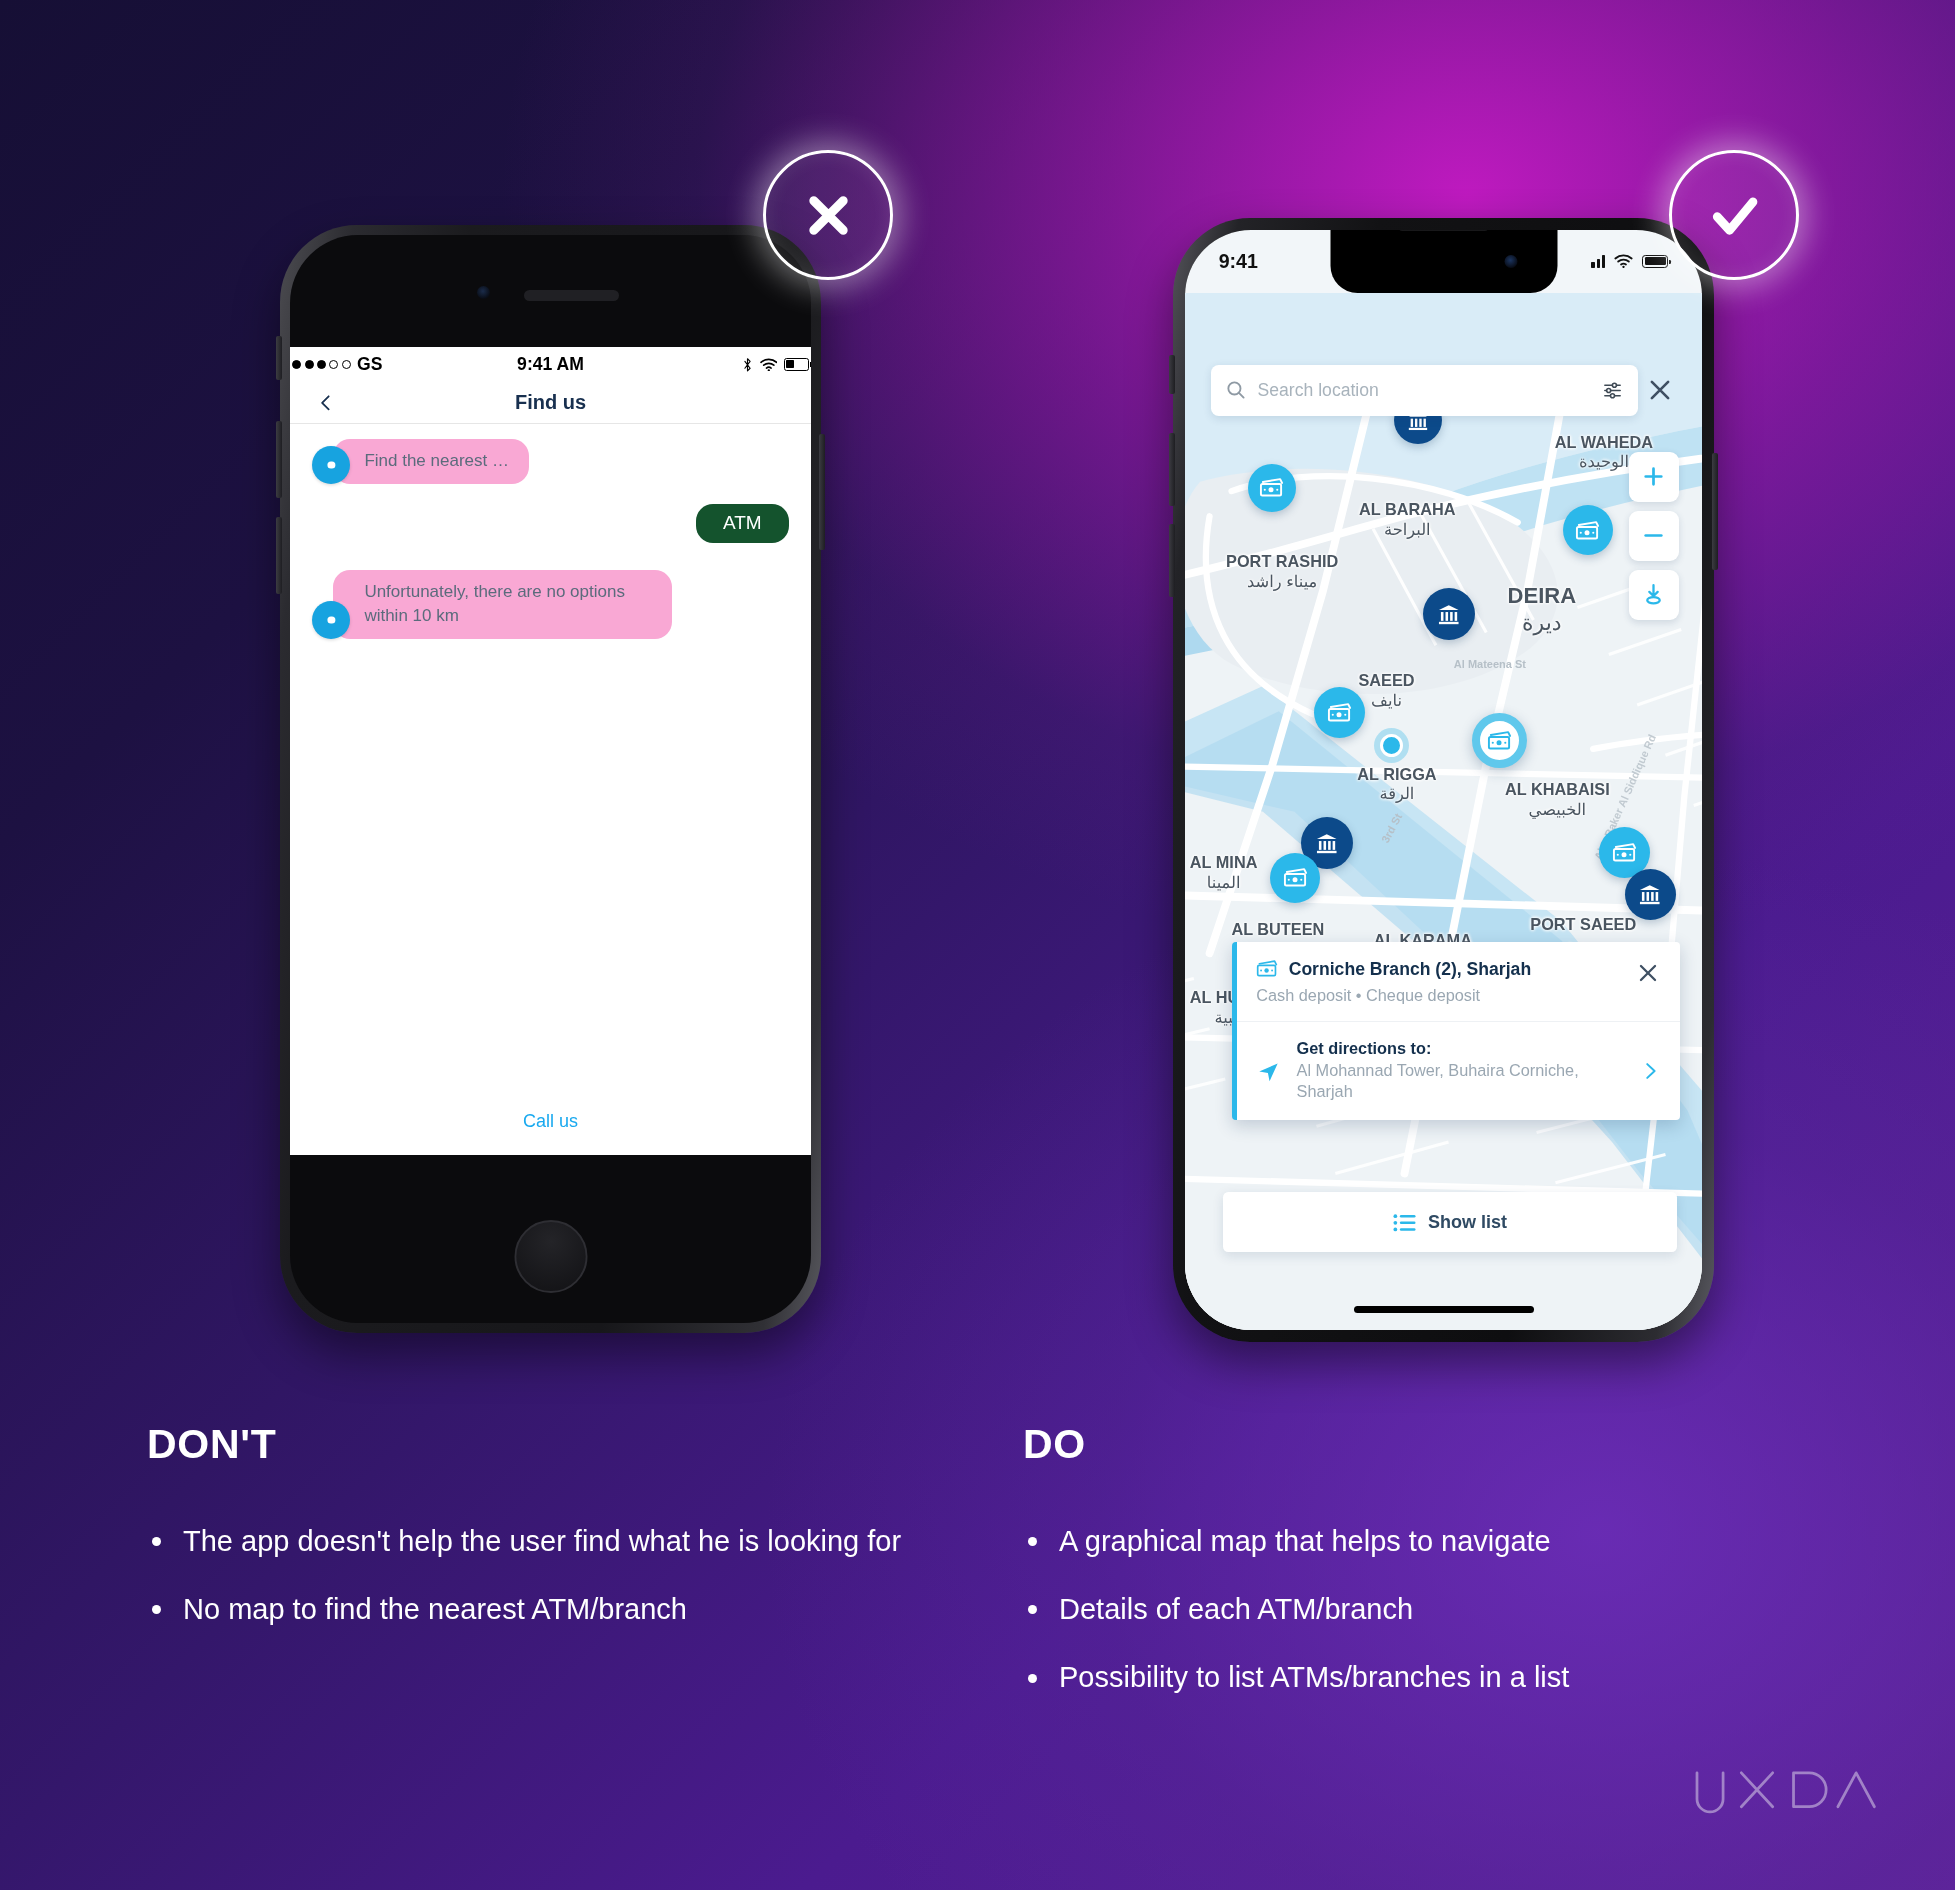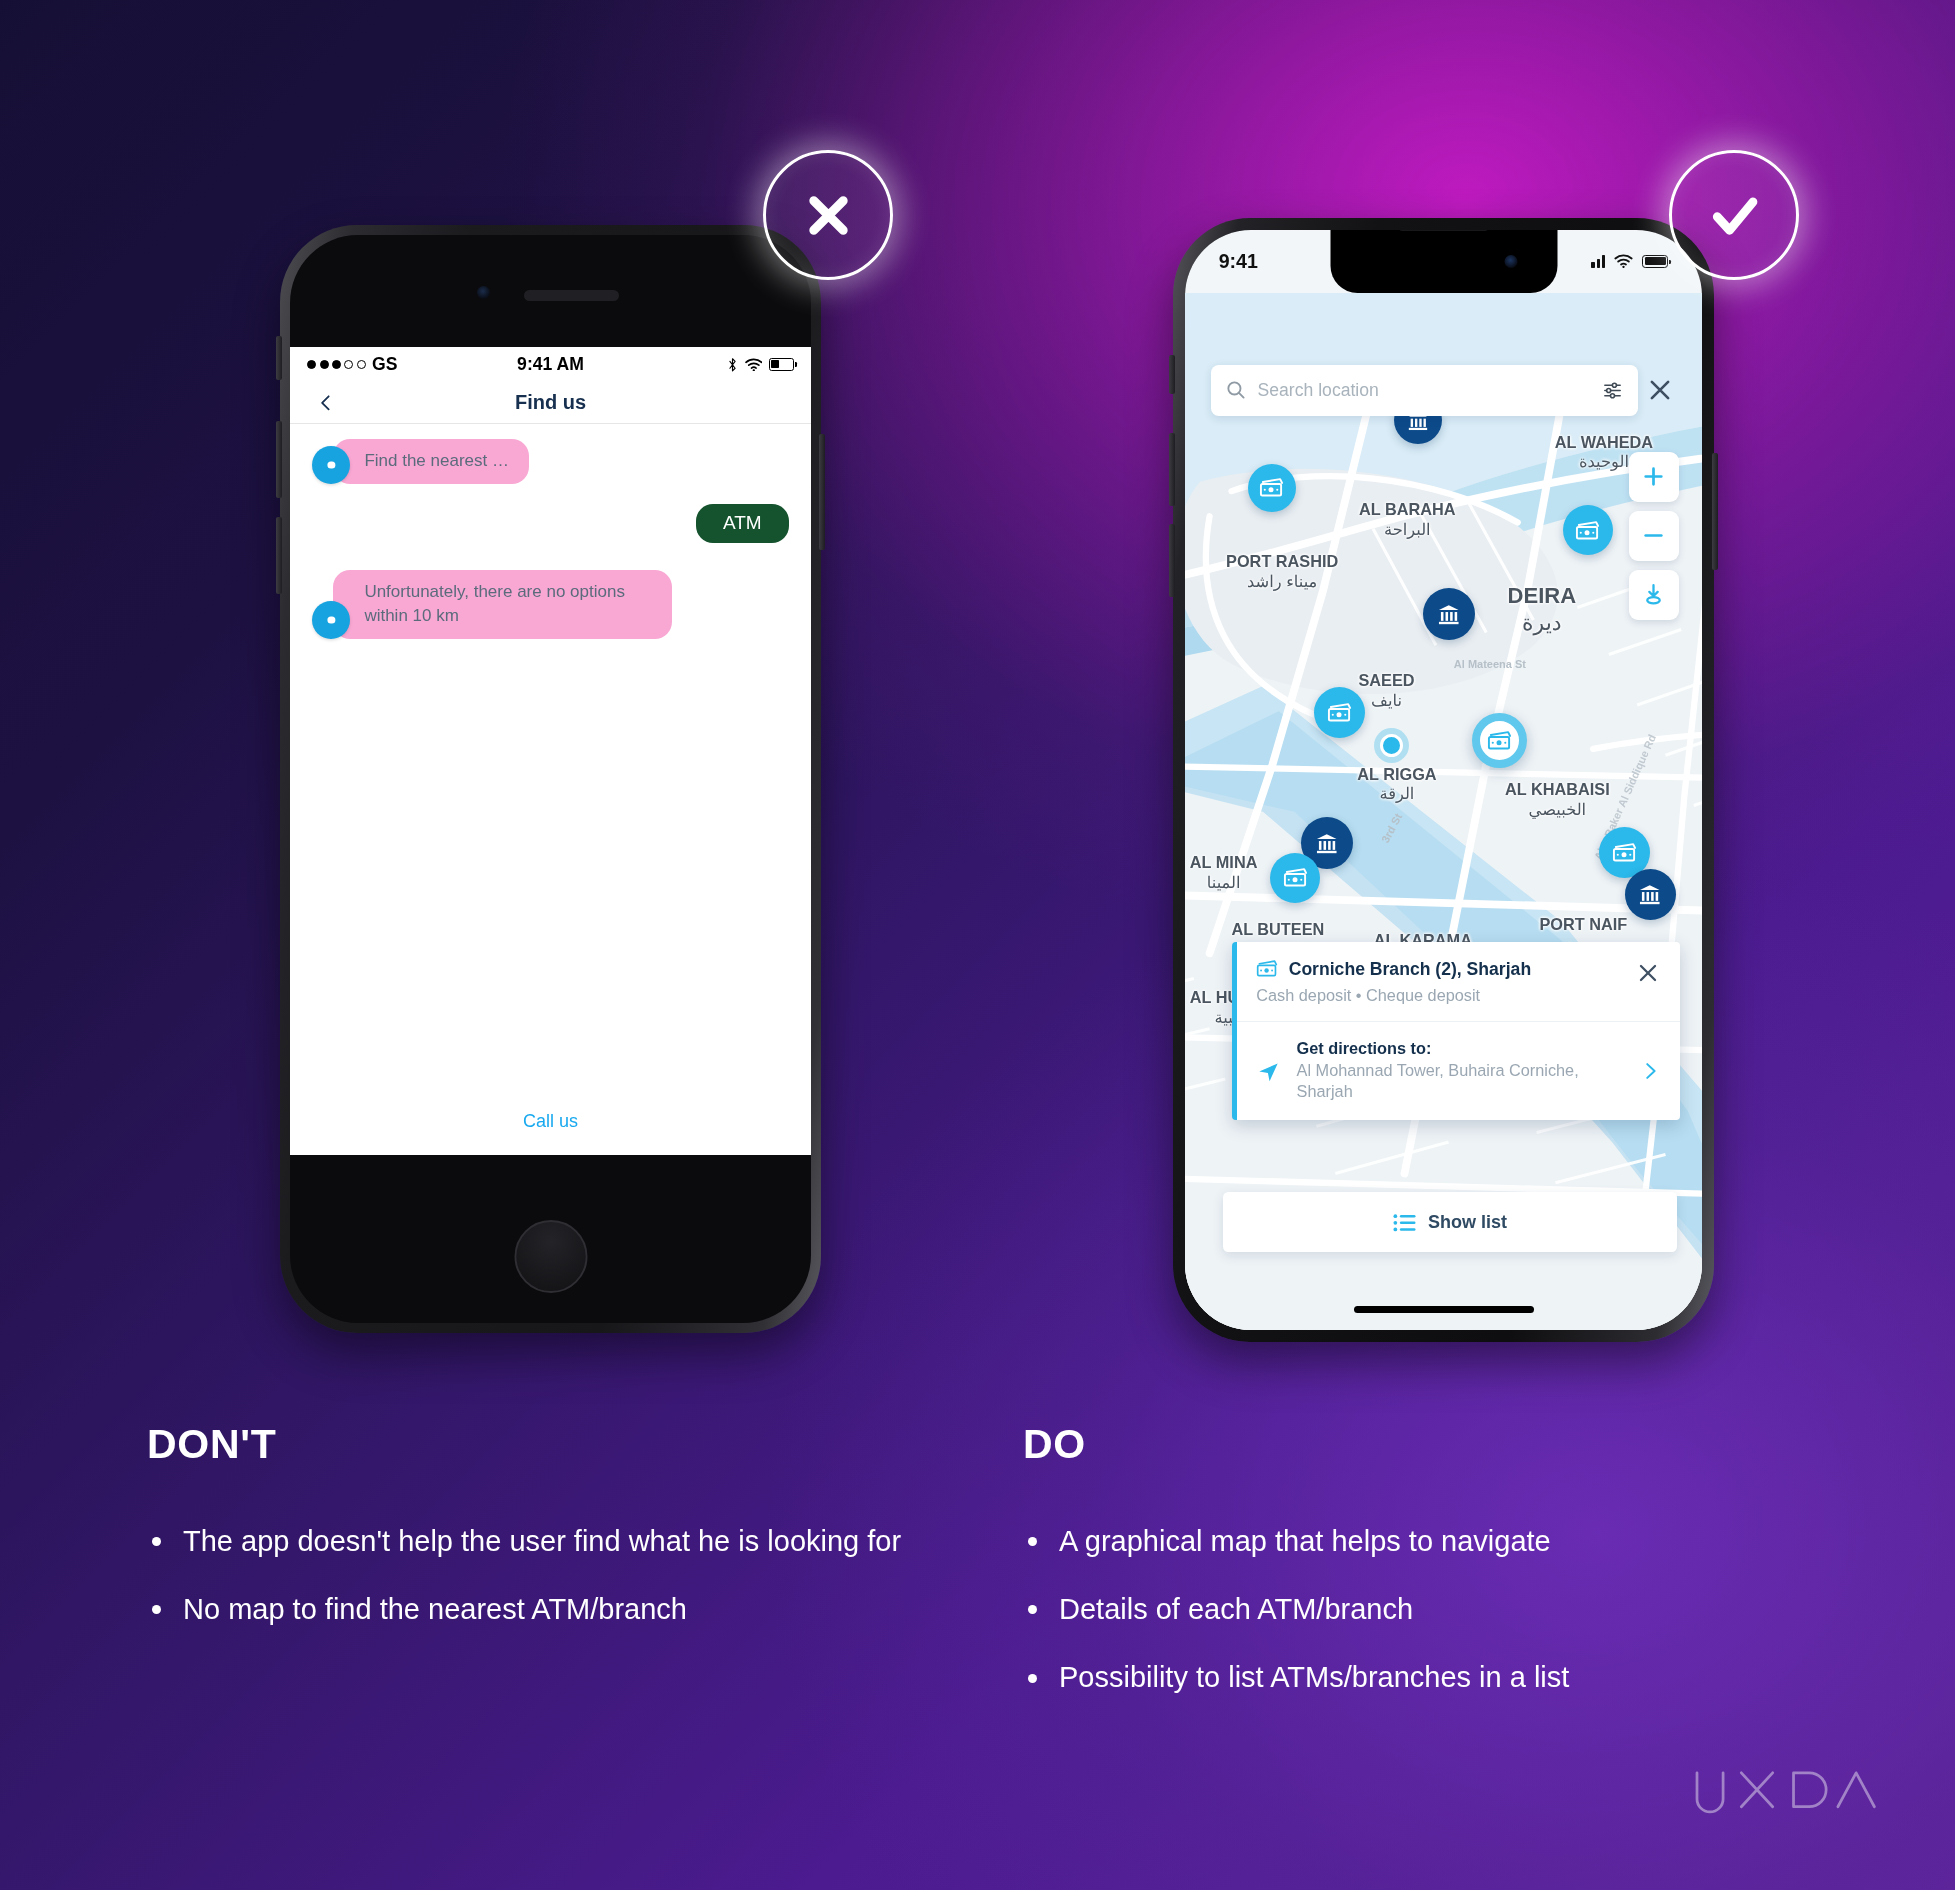--- a/index.html
+++ b/index.html
@@ -62,21 +62,21 @@
     background: radial-gradient(circle at 50% 28%, #242428, #111114);
   }
   .p8-side { position:absolute; background: linear-gradient(90deg,#3c3c42,#1e1e22); border-radius: 2px; }
   .sb1 { left:-3.9px; top: 111px; width: 5.9px; height: 44px; }
   .sb2 { left:-3.9px; top: 196px; width: 5.9px; height: 77px; }
   .sb3 { left:-3.9px; top: 292px; width: 5.9px; height: 77px; }
   .sb4 { right:-3.9px; top: 209px; width: 5.9px; height: 116px; }
 
   
   .p8-status {
-    height: 34px; display: flex; align-items: center; padding: 0 17px;
+    height: 34px; display: flex; align-items: center; padding: 0 2px;
     font-size: 17px; color: #000; font-weight: 600;
   }
   .p8-dots { display: flex; gap: 3.3px; align-items: center; }
   .p8-dots i { width: 9px; height: 9px; border-radius: 50%; border: 1.3px solid #000; display:block; }
   .p8-dots i.f { background: #000; }
   .p8-carrier { margin-left: 6.5px; font-size: 17.6px; letter-spacing: 0.1px; }
   .p8-time { position: absolute; left: 50%; transform: translateX(-50%); font-size: 17.6px; }
   .p8-right { margin-left: auto; display: flex; align-items: center; gap: 6.5px; }
   .bat8 { width: 25px; height: 12.4px; border: 1.3px solid #000; border-radius: 2.6px; position: relative; padding: 1.3px; }
   .bat8::after { content:''; position:absolute; right:-3.9px; top:3.3px; width:2px; height:4.6px; background:#000; border-radius:0 1.3px 1.3px 0; }
@@ -411,21 +411,21 @@
         </div>
         <div class="maplabel" style="left:18%; top:60.5%; font-size:16.3px; transform:translateX(-50%);">
           <span>AL BUTEEN</span>
           <span class="ar">البطين</span>
         </div>
         <div class="maplabel" style="left:46%; top:61.5%; font-size:16.3px; transform:translateX(-50%);">
           <span>AL KARAMA</span>
           <span class="ar">الكرامة</span>
         </div>
         <div class="maplabel" style="left:77%; top:60%;  font-size:16.3px; transform:translateX(-50%);">
-          <span>PORT NAIF</span>
+          <span>PORT SAEED</span>
           <span class="ar">سعيد</span>
         </div>
         <div class="maplabel" style="left:1%;  top:54%;  font-size:16.3px;">
           <span>AL MINA</span>
           <span class="ar">المينا</span>
         </div>
         <div class="maplabel" style="left:1%;  top:67%;  font-size:16.3px;">
           <span>AL HUDAIBA</span>
           <span class="ar">الحديبية</span>
         </div>

